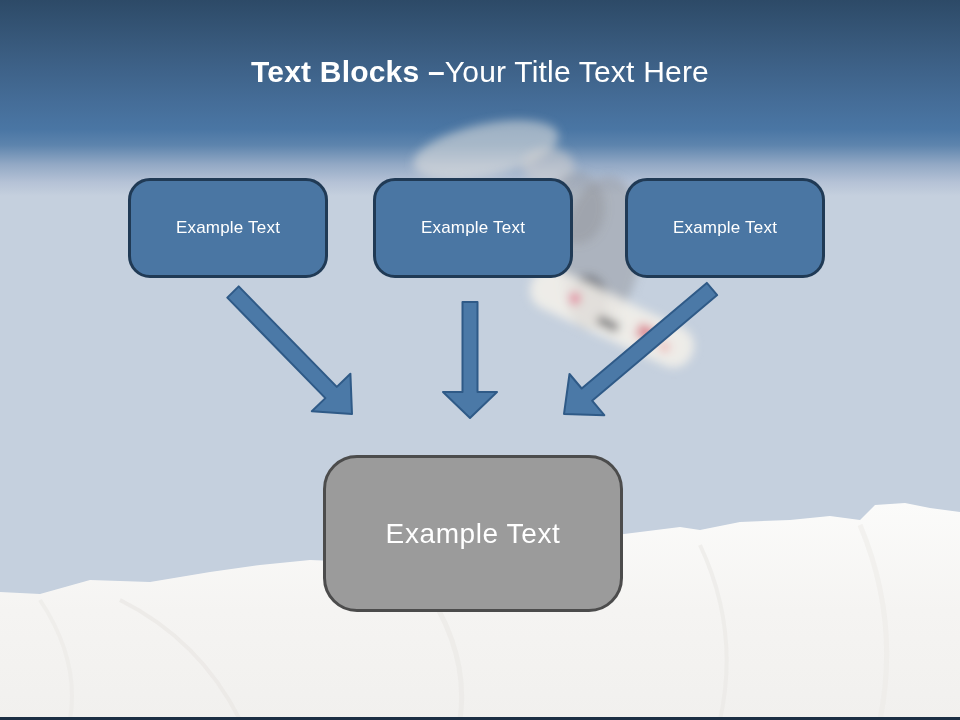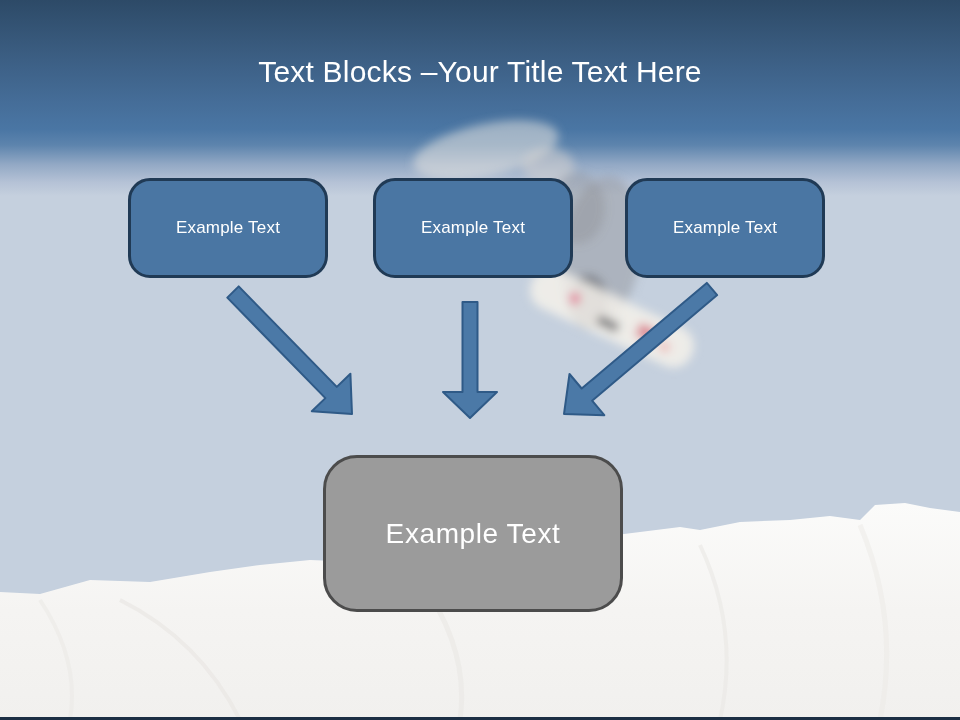--- a/index.html
+++ b/index.html
@@ -20,21 +20,21 @@
       #5d84ad 74%,
       #93a9c5 84%,
       #b5c2d6 93%,
       #c5d0de 100%);
   }
   .slide-title{
     position:absolute;left:0;top:52px;width:960px;z-index:4;
     text-align:center;color:#ffffff;font-size:30px;line-height:40px;
     letter-spacing:0.2px;
   }
-  .slide-title .bold{font-weight:400;}
+  .slide-title .bold{font-weight:700;}
   .slide-title .regular{font-weight:400;}
   
   .ghost-layer{position:absolute;left:0;top:0;z-index:2;}
   .snow-layer{position:absolute;left:0;top:0;z-index:2;}
   .arrow-layer{position:absolute;left:0;top:0;z-index:5;}
   
   .block{
     position:absolute;top:178px;width:194px;height:94px;z-index:4;
     background:#4a76a3;border:3px solid #203a55;border-radius:22px;
     display:flex;align-items:center;justify-content:center;

